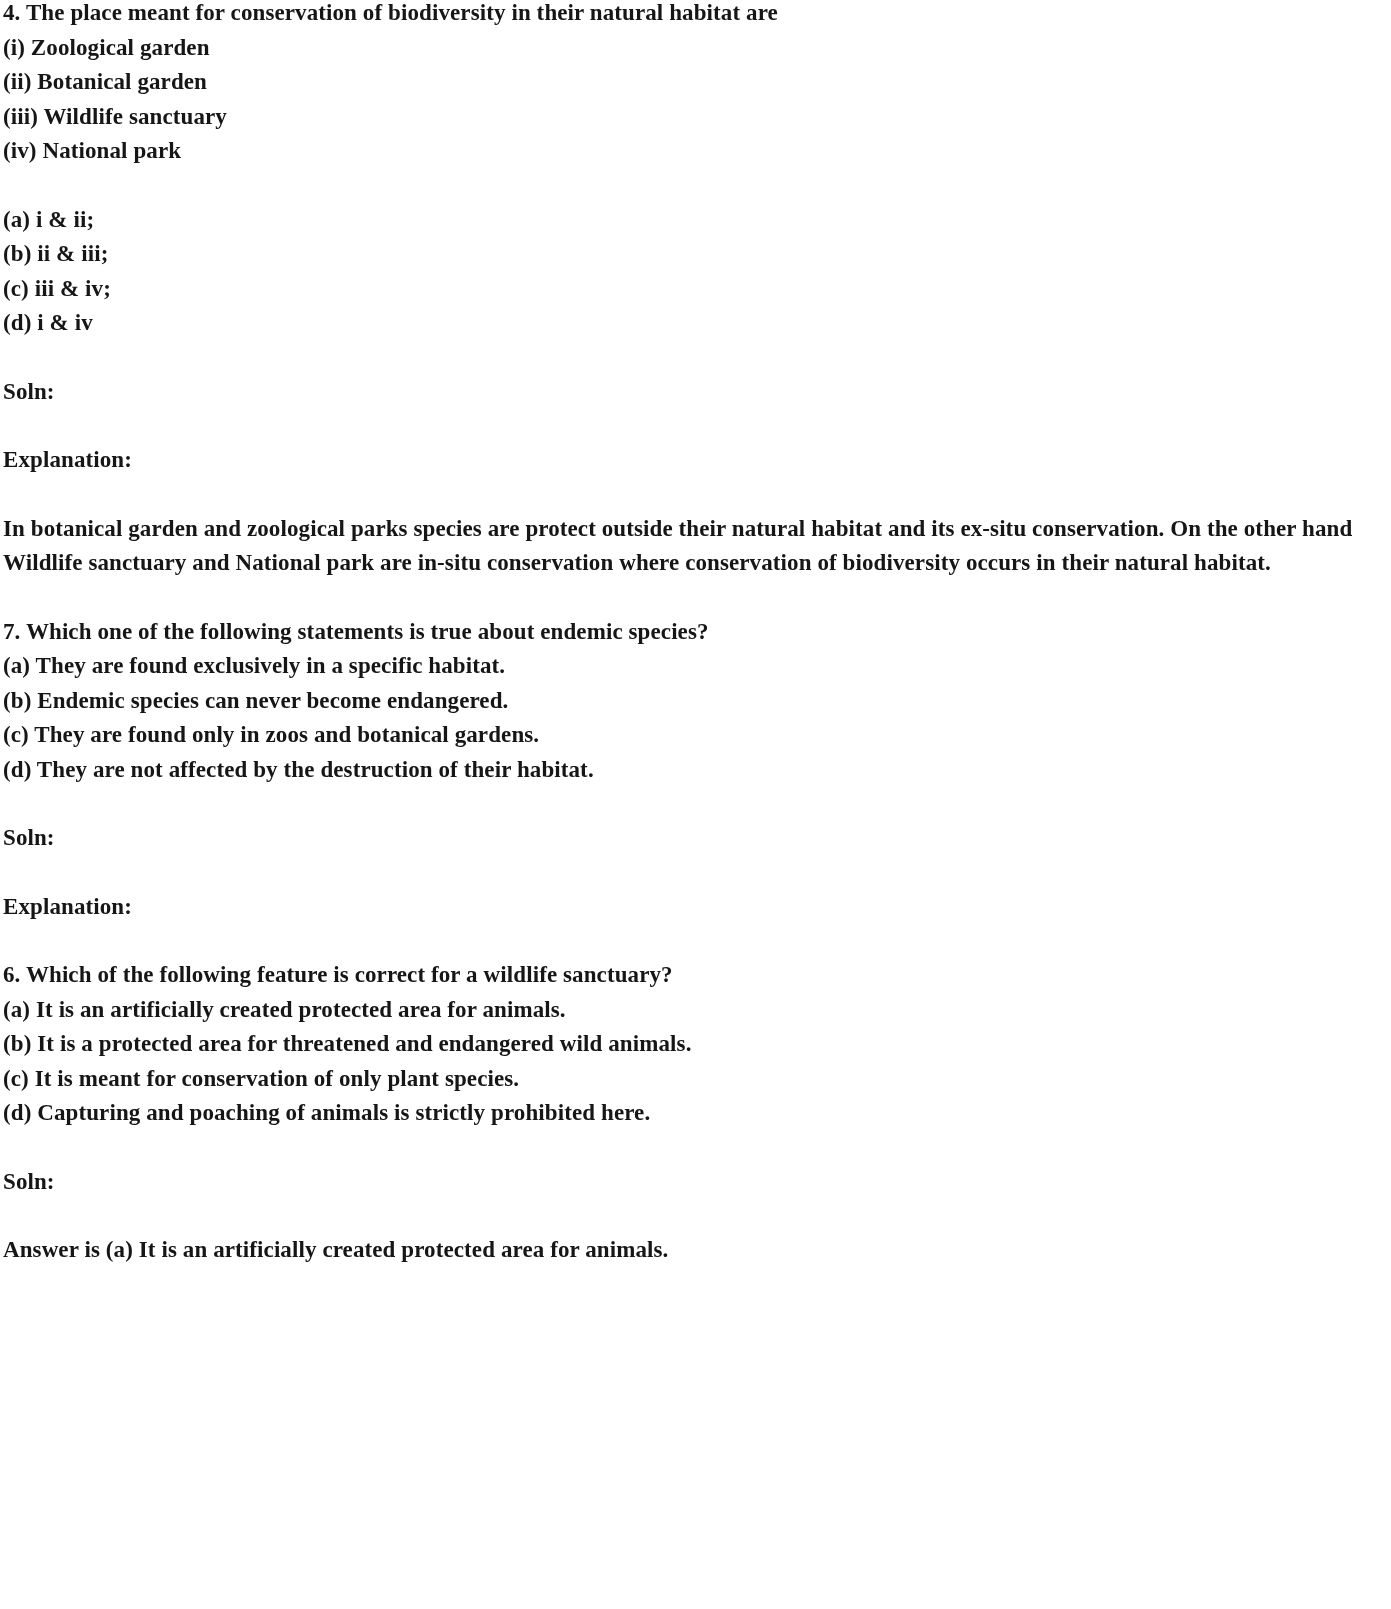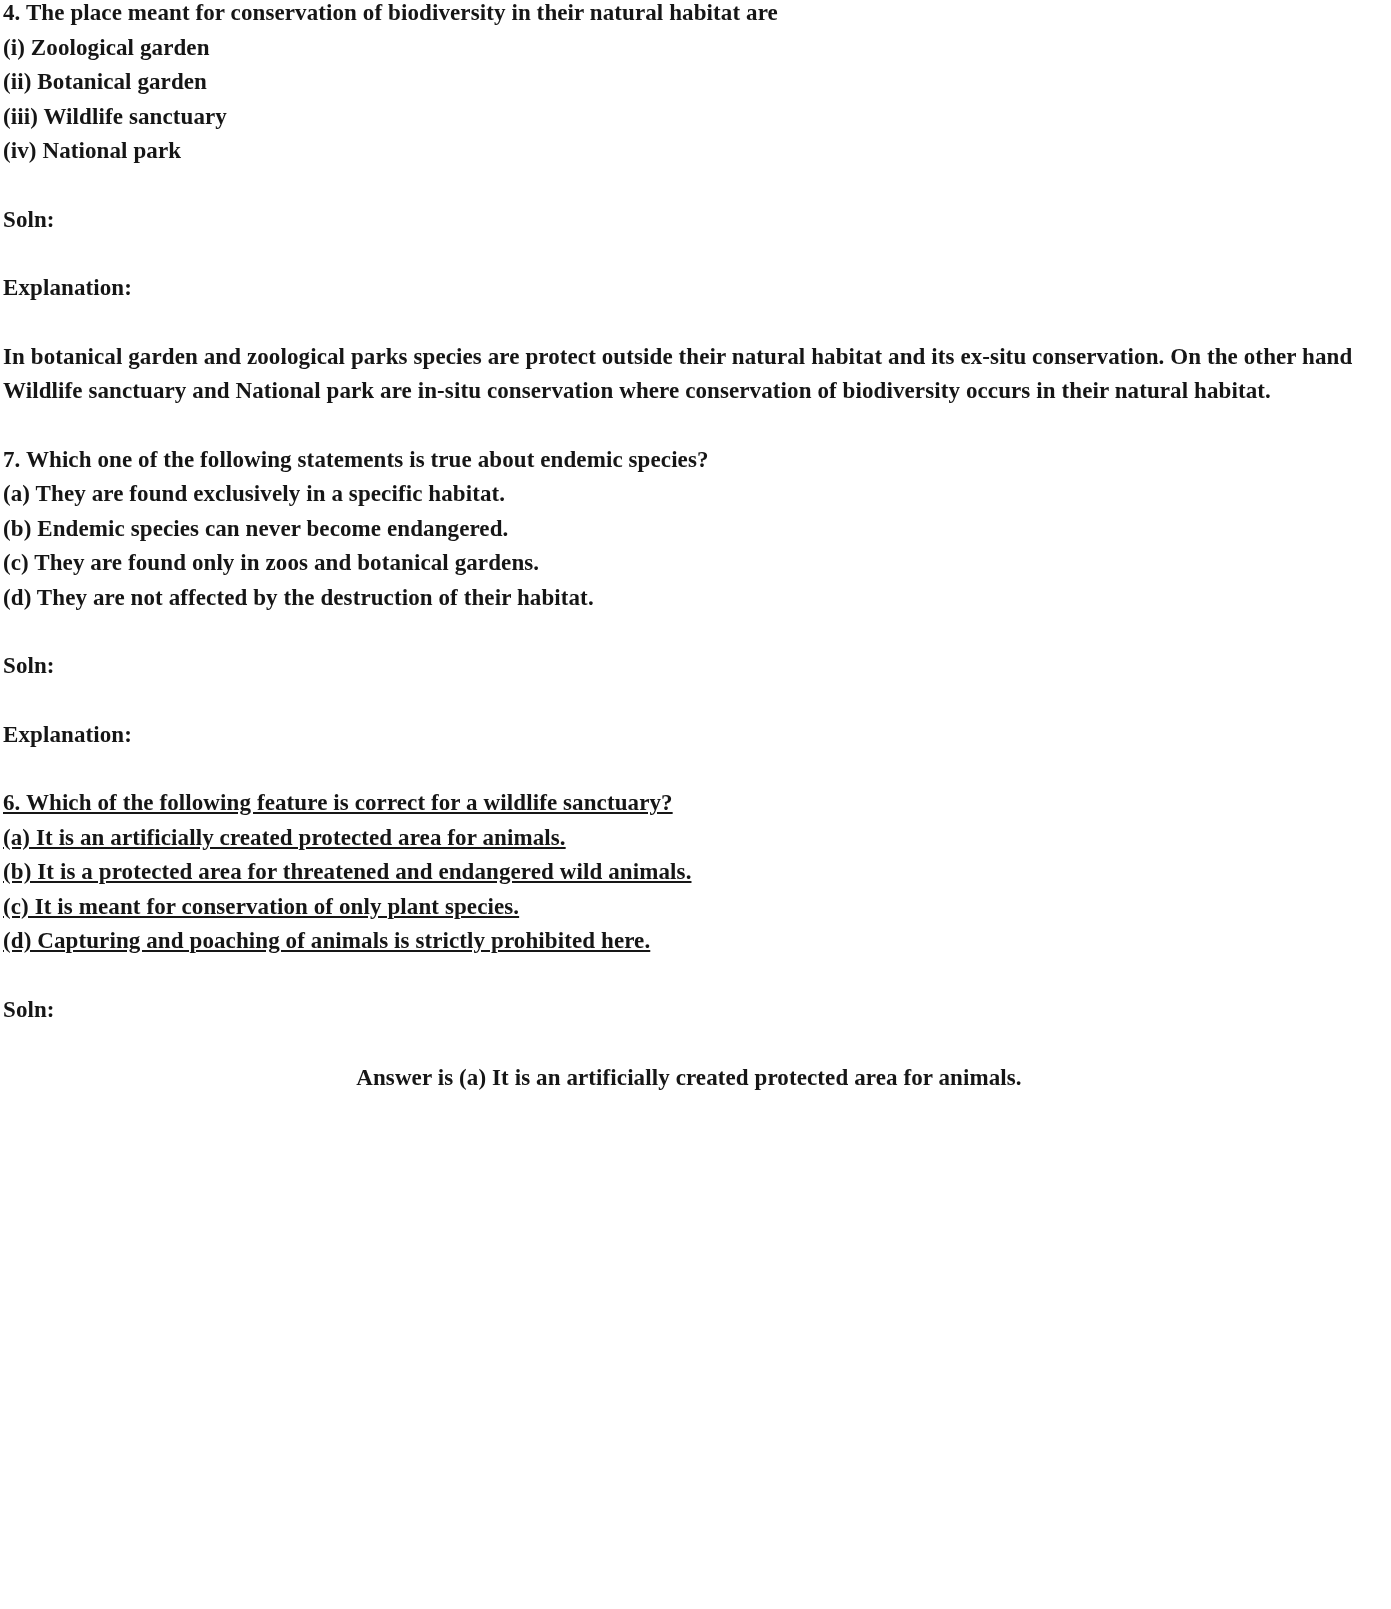--- a/index.html
+++ b/index.html
@@ -25,41 +25,43 @@
     line-height: 34.5px;
     white-space: pre-line;
     letter-spacing: 0.1px;
     font-weight: bold;
   }
   p.block.bold {
     font-weight: bold;
   }
   p.block.extra-gap {
     margin-top: 26px;
-    text-decoration: underline;
   }
   p.block.first {
     margin-top: -4px;
   }
   p.block.last {
     margin-bottom: 0;
-    text-align: center;
   }
 </style>
 </head>
 <body>
 
 <div class="page">
 
   <p class="block bold first">4. The place meant for conservation of biodiversity in their natural habitat are
 (i) Zoological garden
 (ii) Botanical garden
 (iii) Wildlife sanctuary
 (iv) National park</p>
 
+  <p class="block bold">(a) i &amp; ii;
+(b) ii &amp; iii;
+(c) iii &amp; iv;
+(d) i &amp; iv</p>
 
   <p class="block bold">Soln:</p>
 
 
   <p class="block bold">Explanation:</p>
 
   <p class="block">In botanical garden and zoological parks species are protect outside their natural habitat and its ex-situ conservation. On the other hand Wildlife sanctuary and National park are in-situ conservation where conservation of biodiversity occurs in their natural habitat.</p>
 
   <p class="block bold">7. Which one of the following statements is true about endemic species?
 (a) They are found exclusively in a specific habitat.

